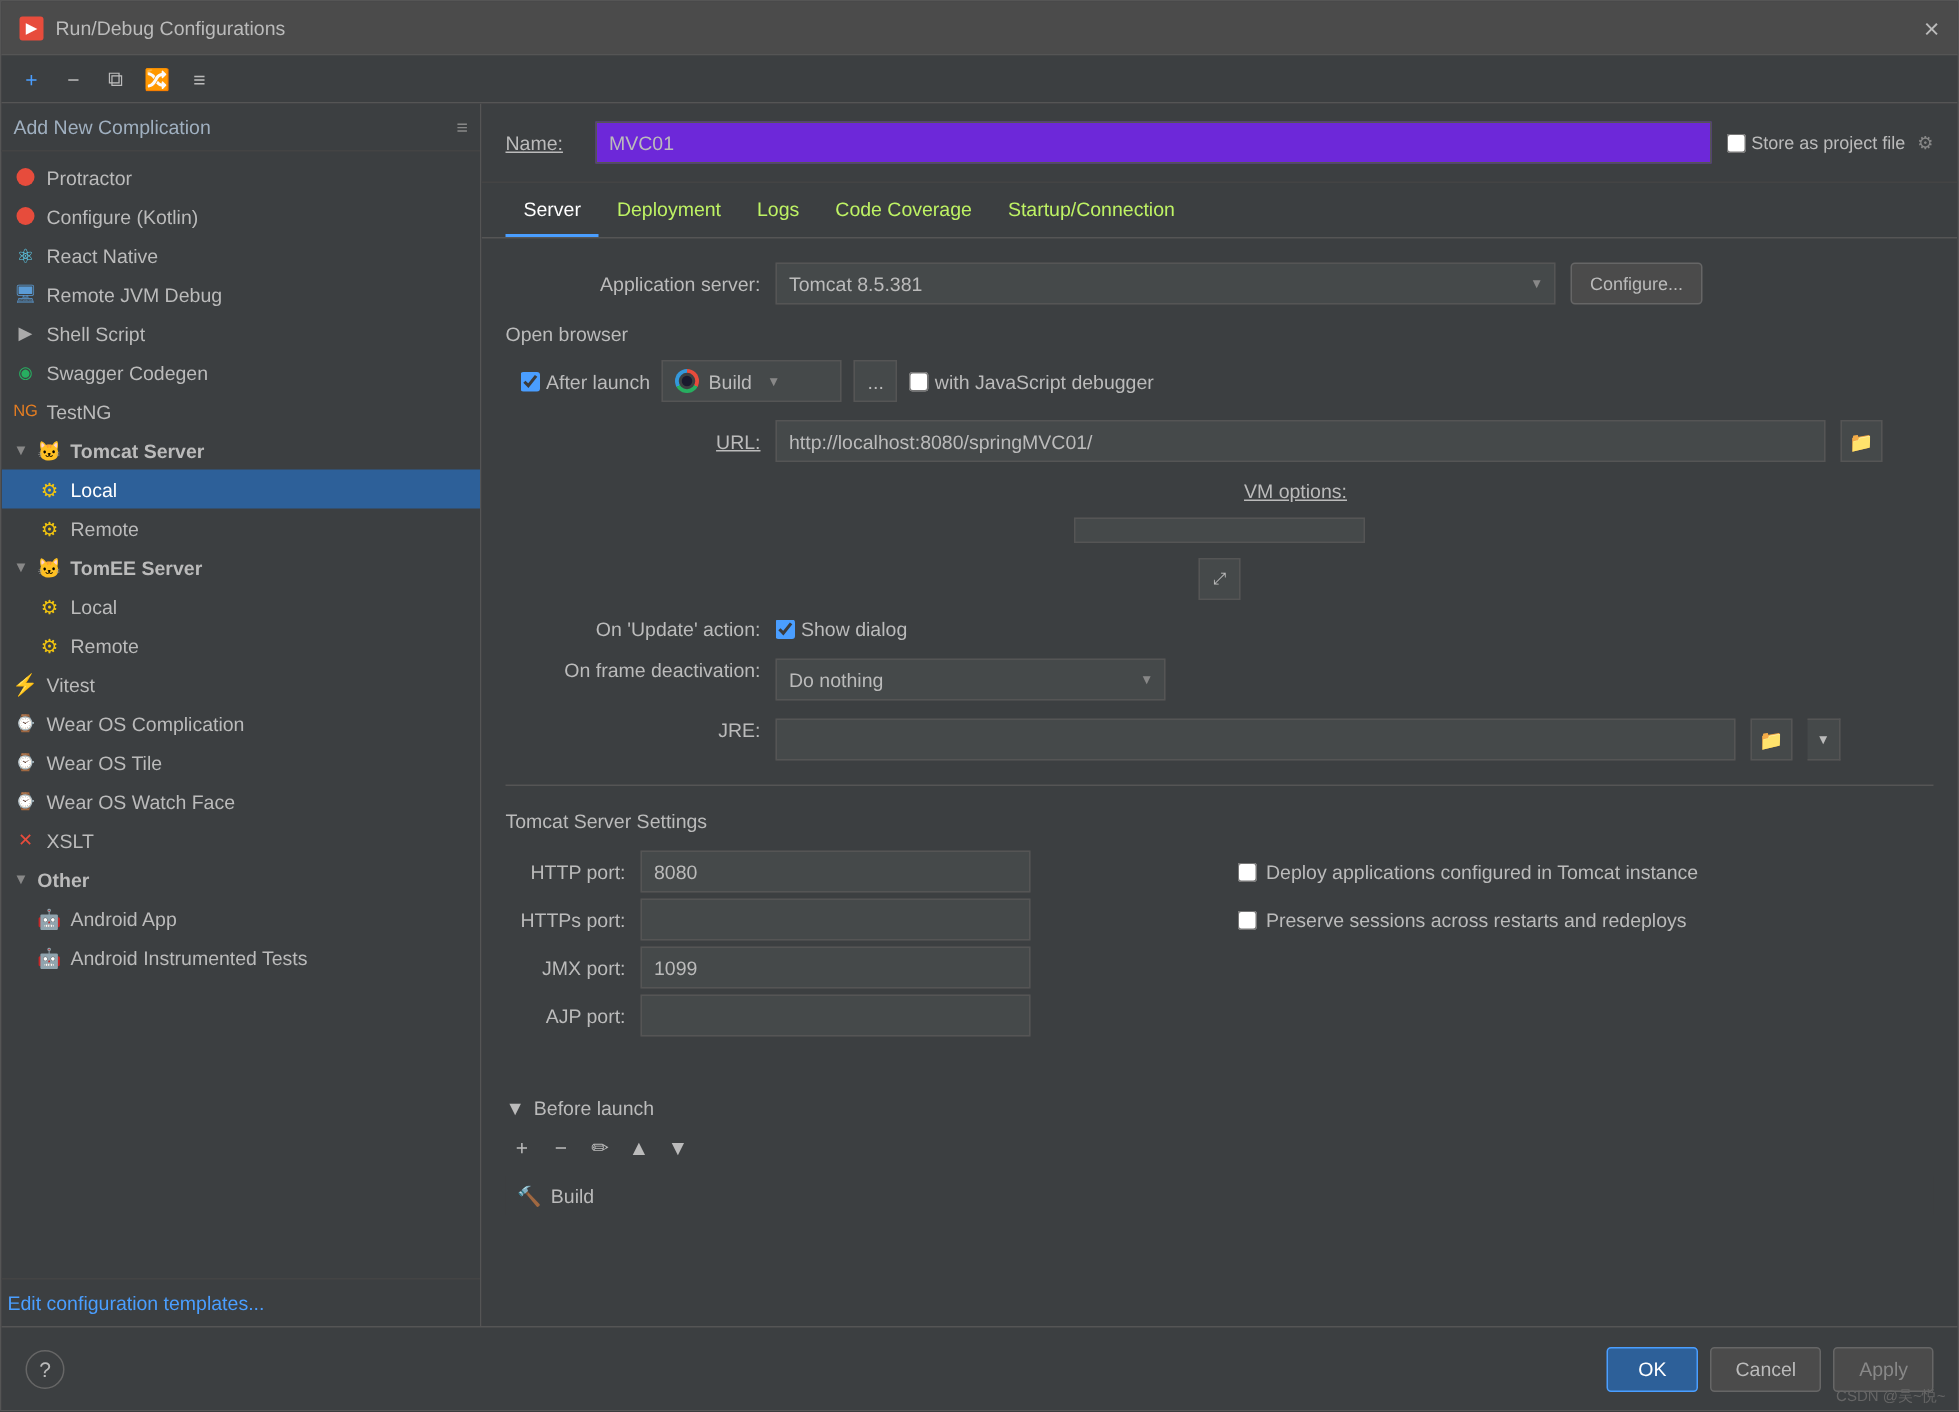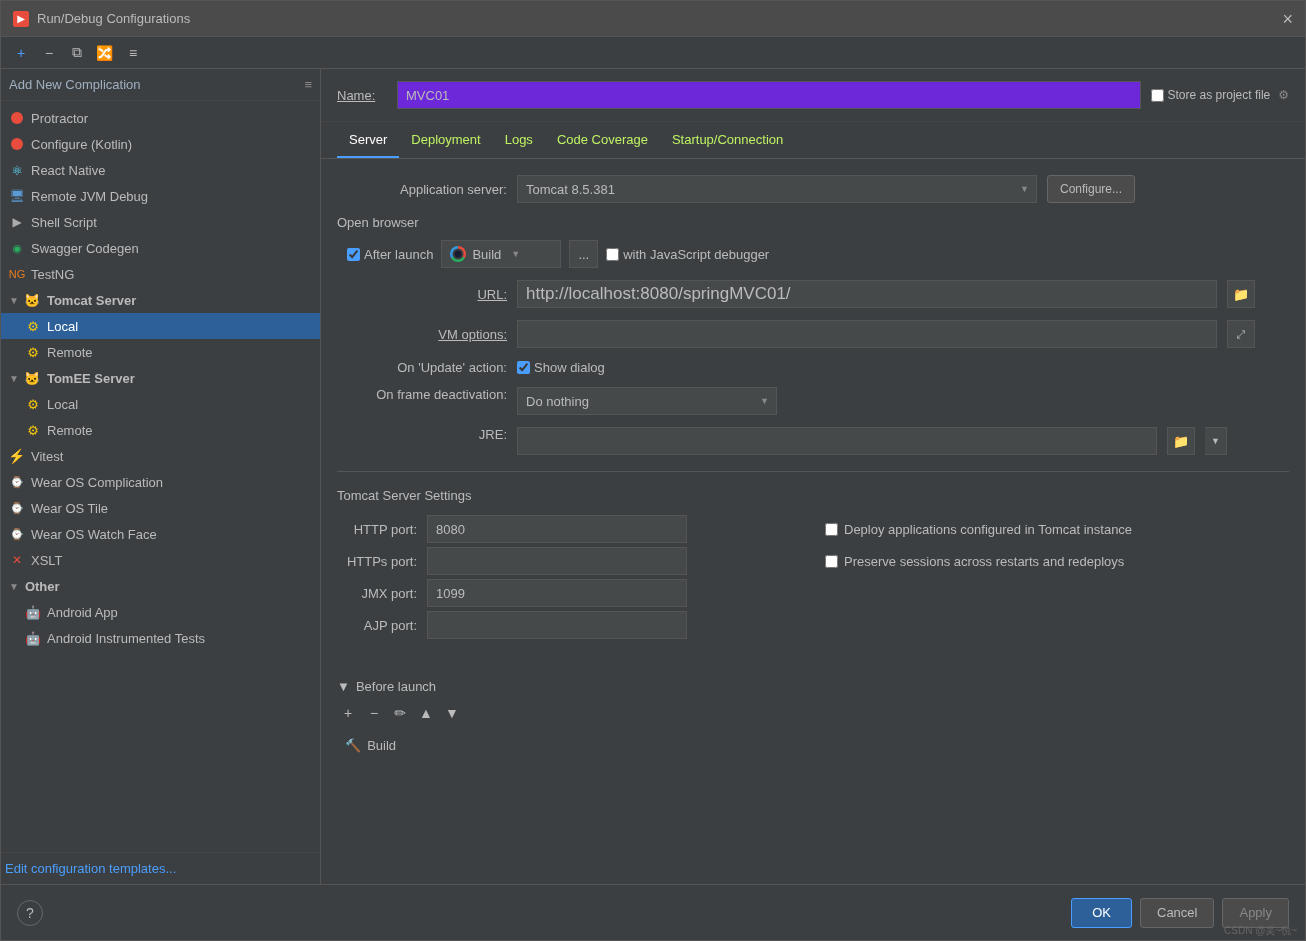--- a/index.html
+++ b/index.html
@@ -344,40 +344,41 @@
       color: #bbbbbb;
       text-decoration: underline;
     }
     .url-input {
       flex: 1;
       height: 28px;
       background: #45494a;
       border: 1px solid #555;
       color: #bbbbbb;
       padding: 0 8px;
-      font-size: 17px;
+      font-size: 13px;
       outline: none;
       max-width: 700px;
     }
     .folder-icon-btn {
       height: 28px;
       width: 28px;
       background: #45494a;
       border: 1px solid #555;
       color: #bbbbbb;
       cursor: pointer;
       display: flex;
       align-items: center;
       justify-content: center;
     }
     .vm-options-row {
       display: flex;
       align-items: center;
       gap: 10px;
       margin-bottom: 12px;
+      flex-direction: column;
     }
     .vm-input {
       flex: 1;
       height: 28px;
       background: #45494a;
       border: 1px solid #555;
       color: #bbbbbb;
       padding: 0 8px;
       font-size: 13px;
       outline: none;

